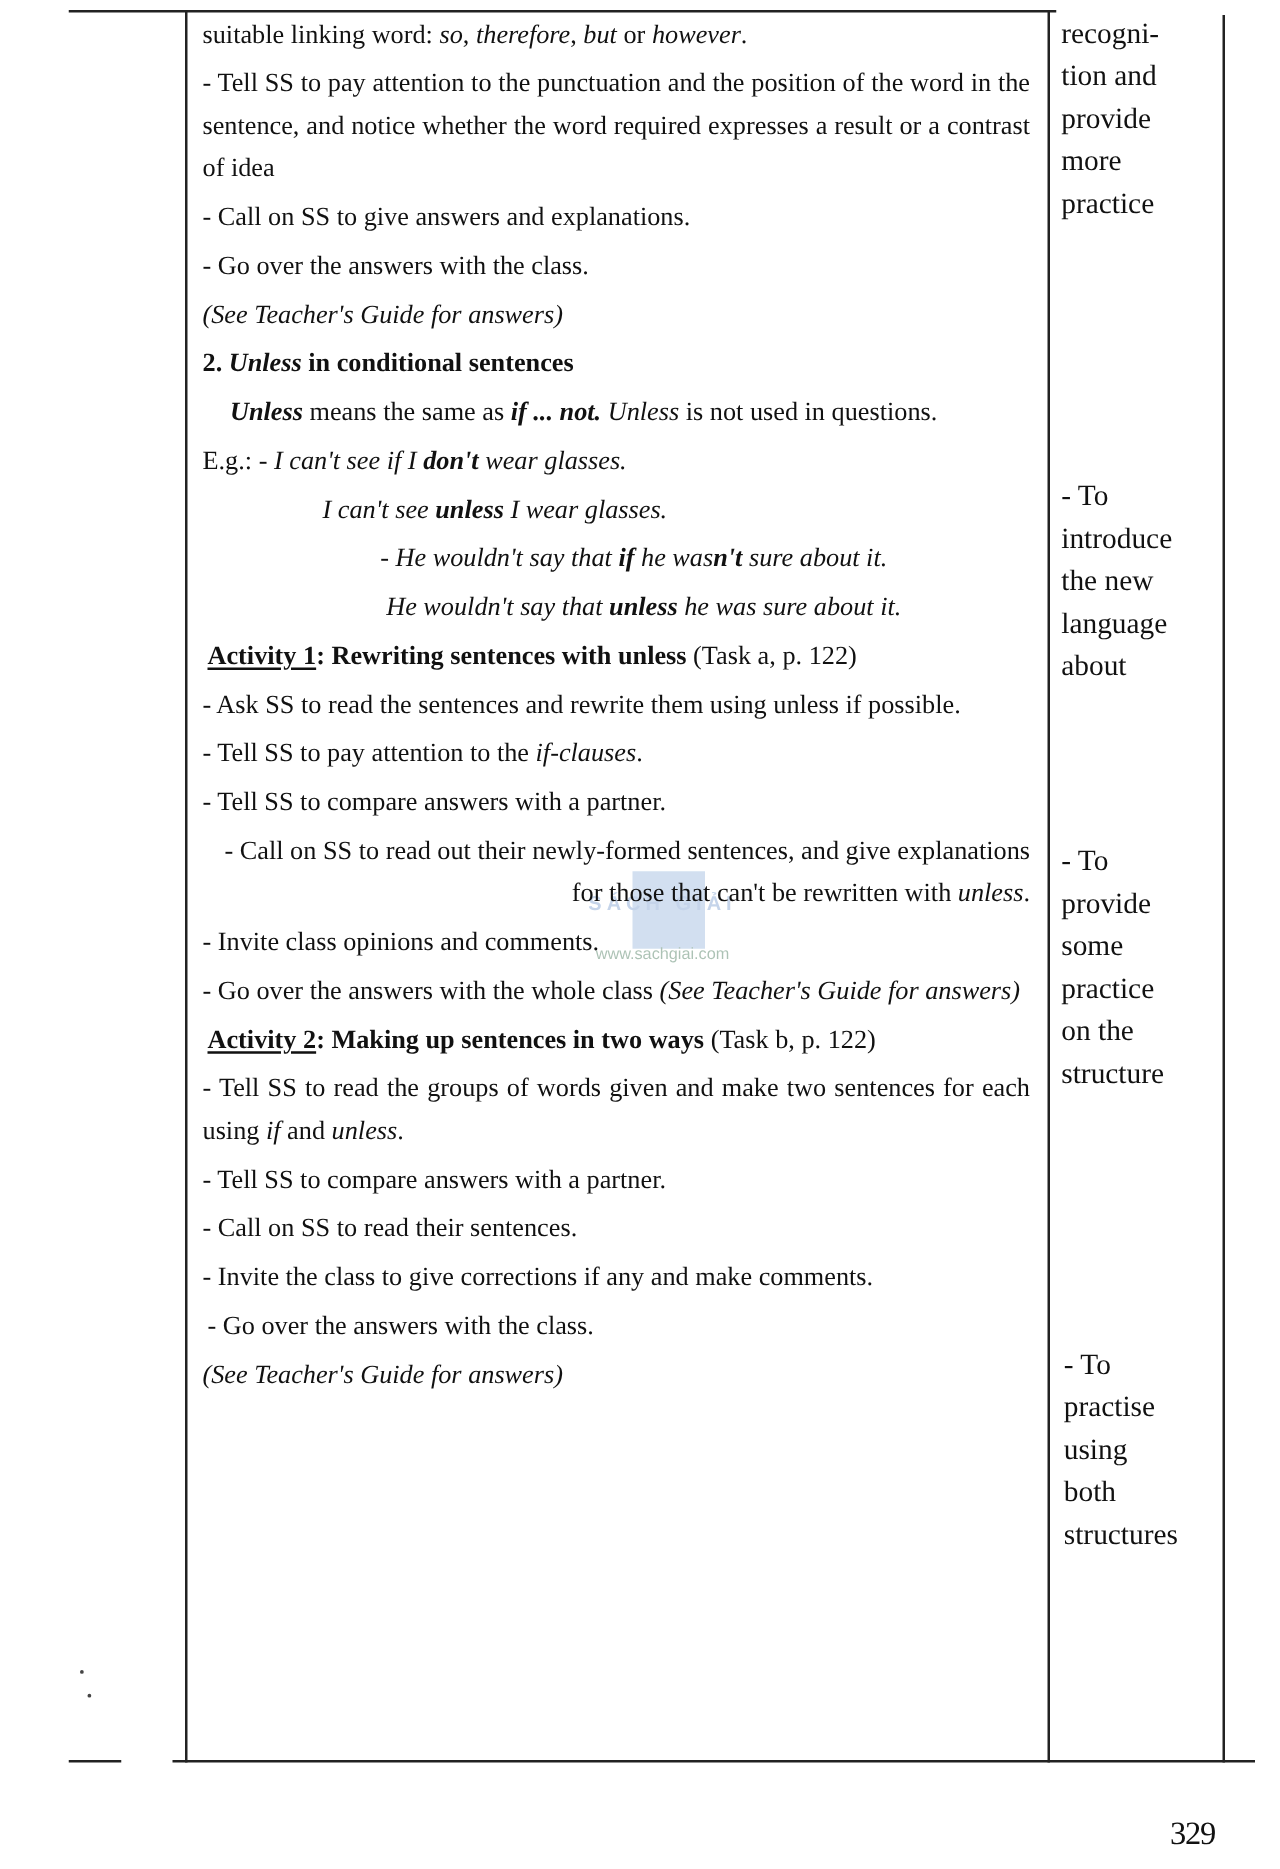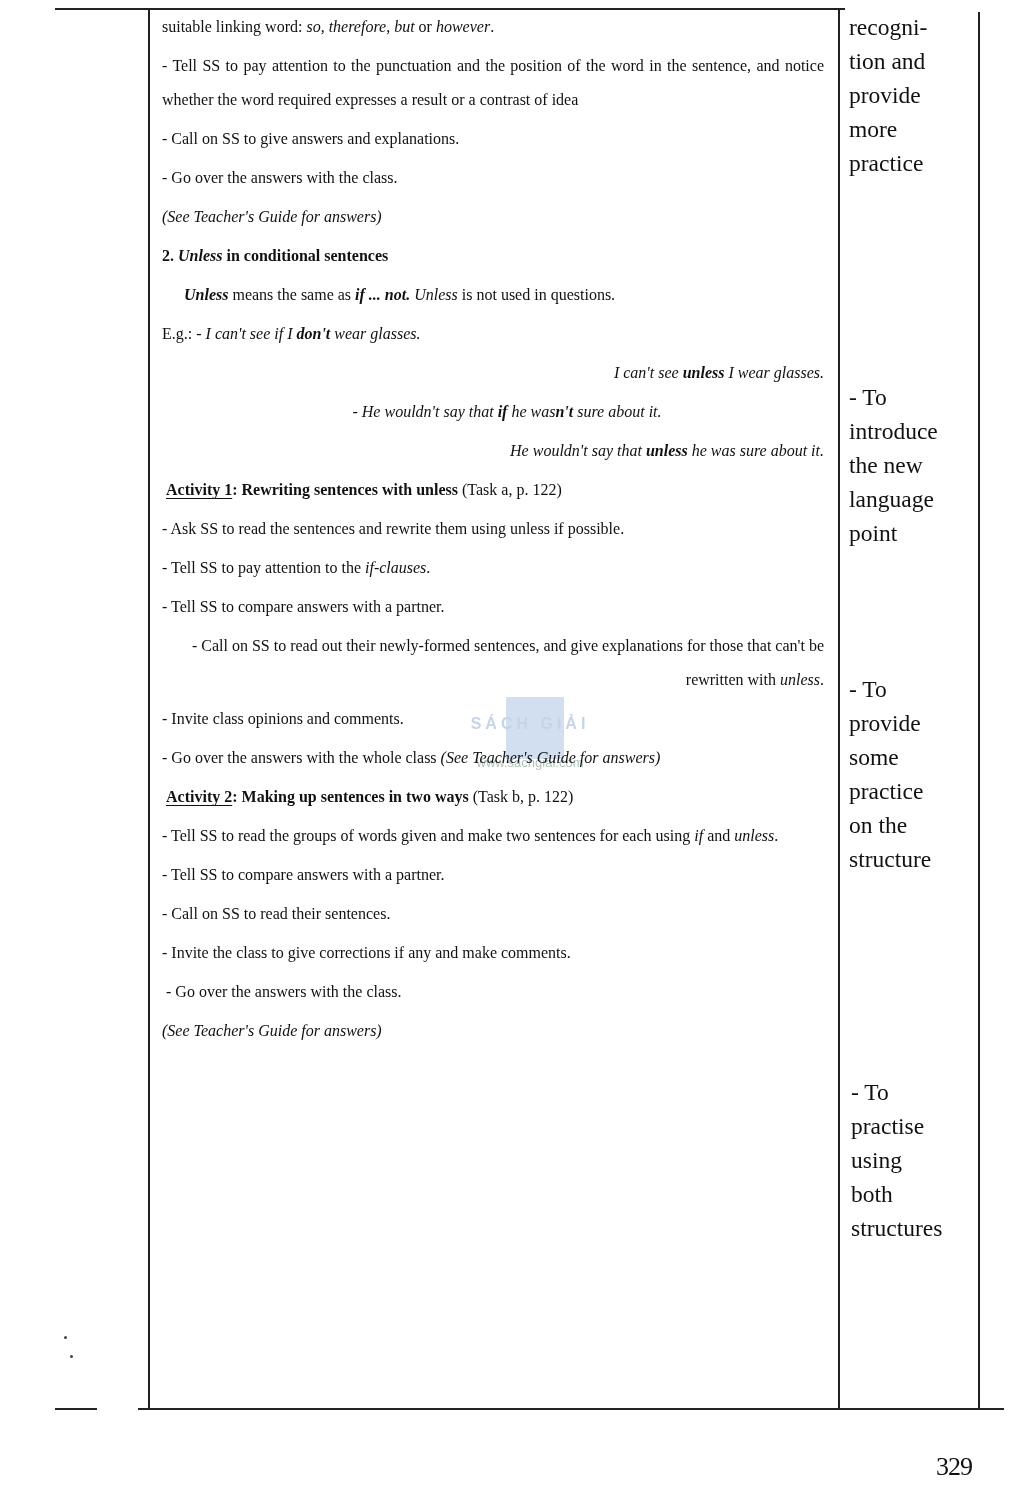--- a/index.html
+++ b/index.html
@@ -6,21 +6,21 @@
   body {
     width:1024px; height:1495px; position:relative; overflow:hidden;
     font-family:"Liberation Serif", "DejaVu Serif", serif;
     color:#111;
   }
   .rule { position:absolute; background:#222; }
   .vline { position:absolute; background:#222; width:2px; }
 
   #content-col {
     position:absolute; left:162px; top:10px; width:662px;
-    font-size:16px; line-height:34px;
+    font-size:21px; line-height:34px;
   }
   #notes-col {
     position:absolute; left:849px; top:10px; width:125px;
     font-size:23.5px; line-height:34px;
   }
   .p { margin:0; text-align:justify; }
   .gap { margin-top:5px; }
   .ital { font-style:italic; }
   .bold { font-weight:bold; }
   .u { text-decoration:underline; text-underline-offset:3px; }
@@ -88,29 +88,29 @@
   </p>
 
   <p class="p gap indent1" style="text-indent:0;">
     <span class="ital bold">Unless</span><span> means the same as </span><span class="ital bold">if ... not.</span><span> </span><span class="ital">Unless</span><span> is not used in questions.</span>
   </p>
 
   <p class="p gap" style="text-align:left;">
     <span>E.g.:  -  </span><span class="ital">I can't see </span><span class="ital">if</span><span class="ital"> I </span><span class="ital bold">don't</span><span class="ital"> wear glasses.</span>
   </p>
 
-  <p class="p gap indent-eg2" style="text-align:right;">
+  <p class="p gap indent-eg2" style="text-align:left;">
     <span class="ital">I can't see </span><span class="ital bold">unless</span><span class="ital"> I wear glasses.</span>
   </p>
 
   <p class="p gap indent-eg3" style="text-align:center;">
     <span class="ital">- He wouldn't say that </span><span class="ital bold">if</span><span class="ital"> he was</span><span class="ital bold">n't</span><span class="ital"> sure about it.</span>
   </p>
 
-  <p class="p gap indent-eg4" style="text-align:right;">
+  <p class="p gap indent-eg4" style="text-align:center;">
     <span class="ital">He wouldn't say that </span><span class="ital bold">unless</span><span class="ital"> he was sure about it.</span>
   </p>
 
   <p class="p gap indent-small">
     <span class="bold u">Activity 1</span><span class="bold">:  </span><span class="bold">Rewriting  sentences with unless</span><span> (Task a, p. 122)</span>
   </p>
 
   <p class="p gap">- Ask SS to read the sentences and rewrite them using unless if possible.</p>
   <p class="p gap">
     <span>- Tell SS to pay attention to the </span><span class="ital">if-clauses</span><span>.</span>
@@ -144,21 +144,21 @@
     <div class="note">tion and</div>
     <div class="note">provide</div>
     <div class="note">more</div>
     <div class="note">practice</div>
   </div>
   <div style="position:absolute; top:370px;">
     <div class="note">- To</div>
     <div class="note">introduce</div>
     <div class="note">the new</div>
     <div class="note">language</div>
-    <div class="note">point</div>
+    <div class="note">about</div>
   </div>
   <div style="position:absolute; top:662px;">
     <div class="note">- To</div>
     <div class="note">provide</div>
     <div class="note">some</div>
     <div class="note">practice</div>
     <div class="note">on the</div>
     <div class="note">structure</div>
   </div>
   <div style="position:absolute; top:1065px; left:2px;">

